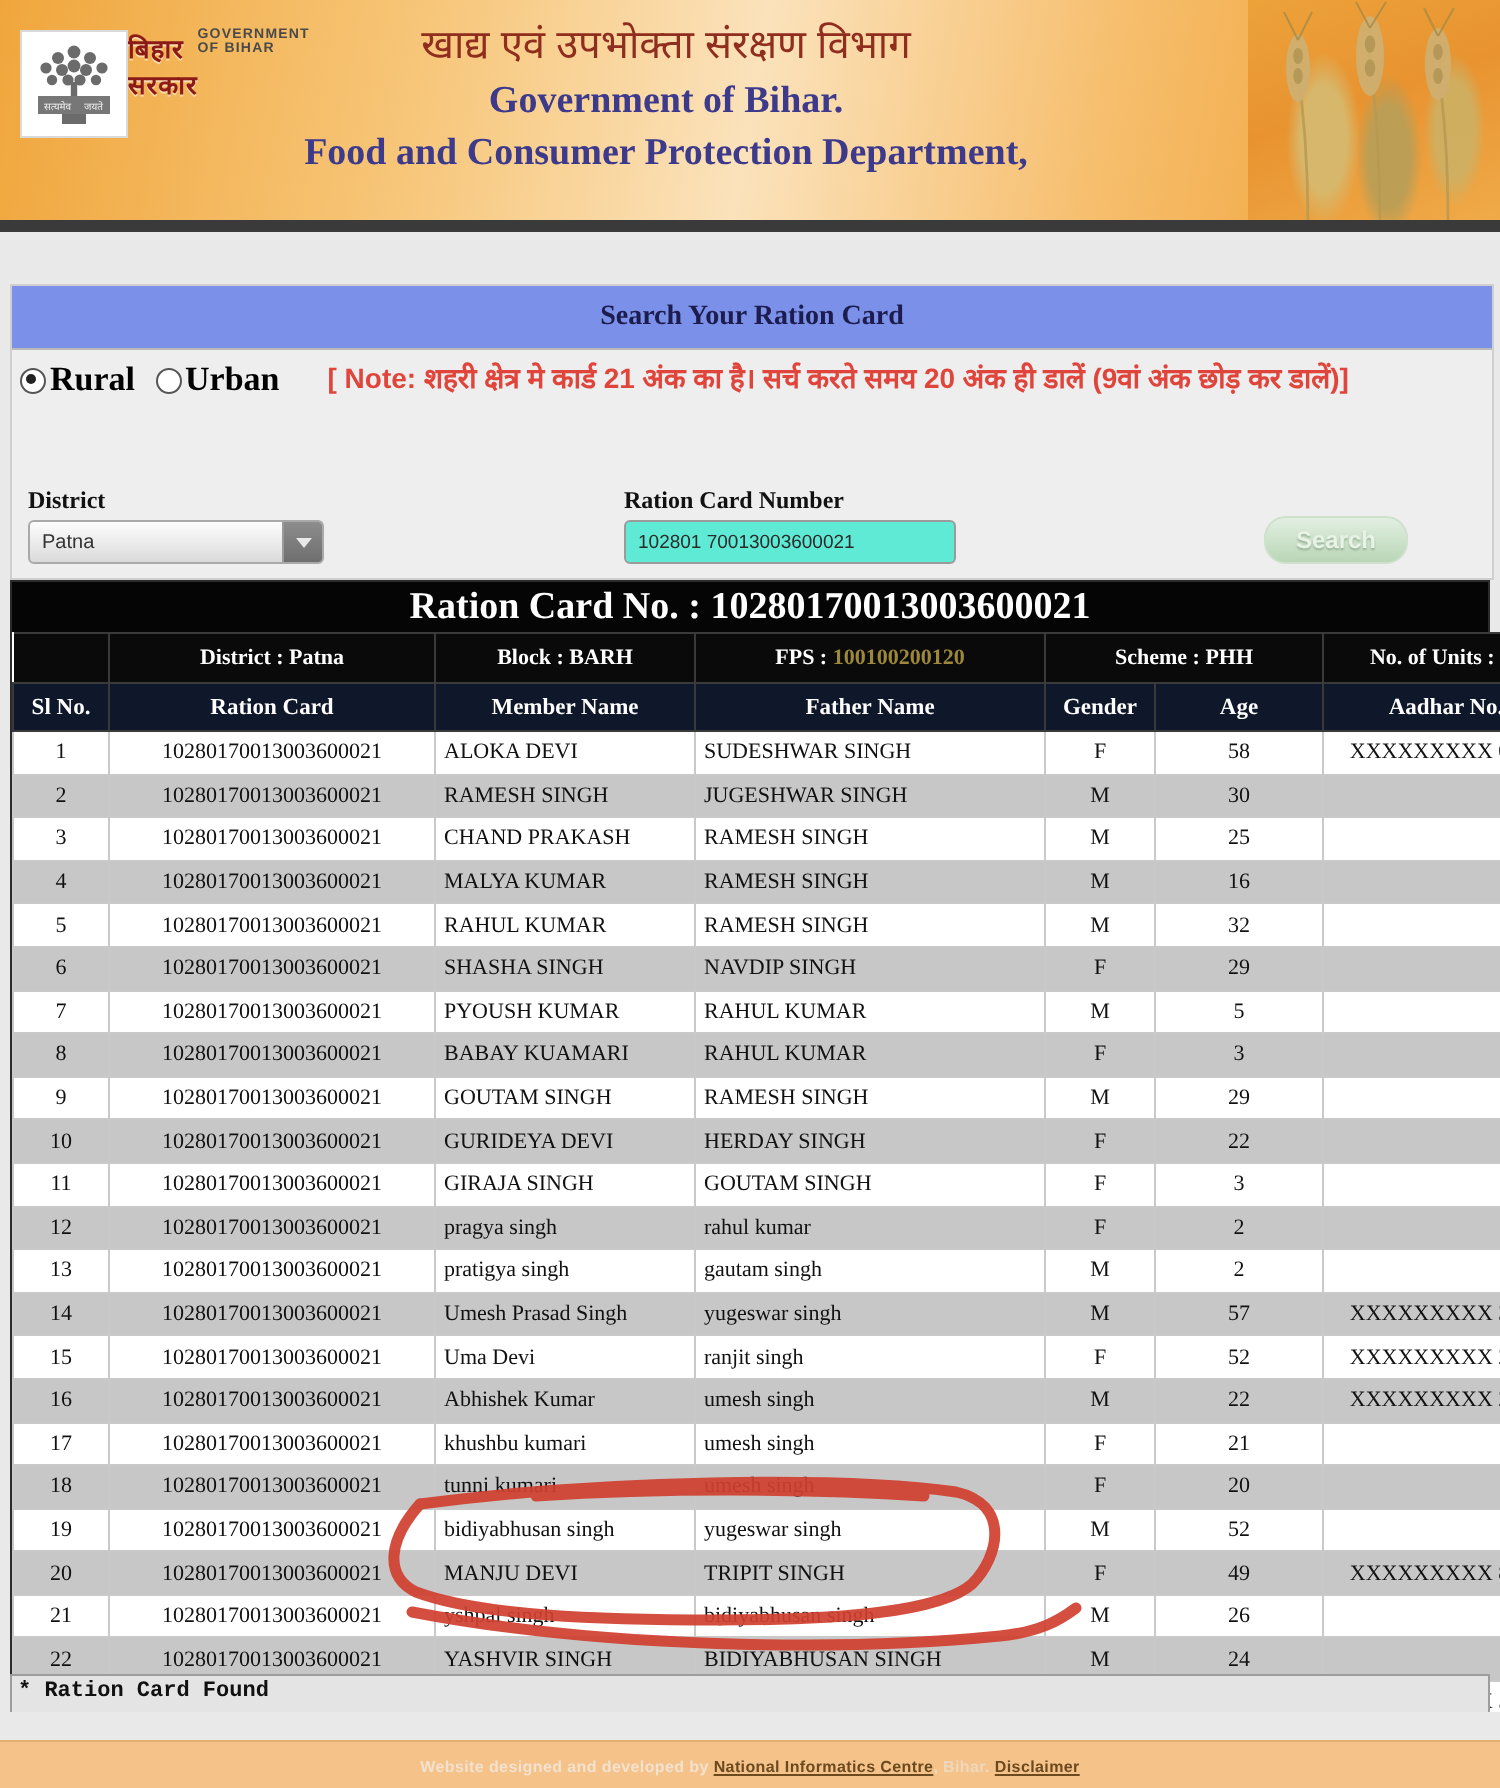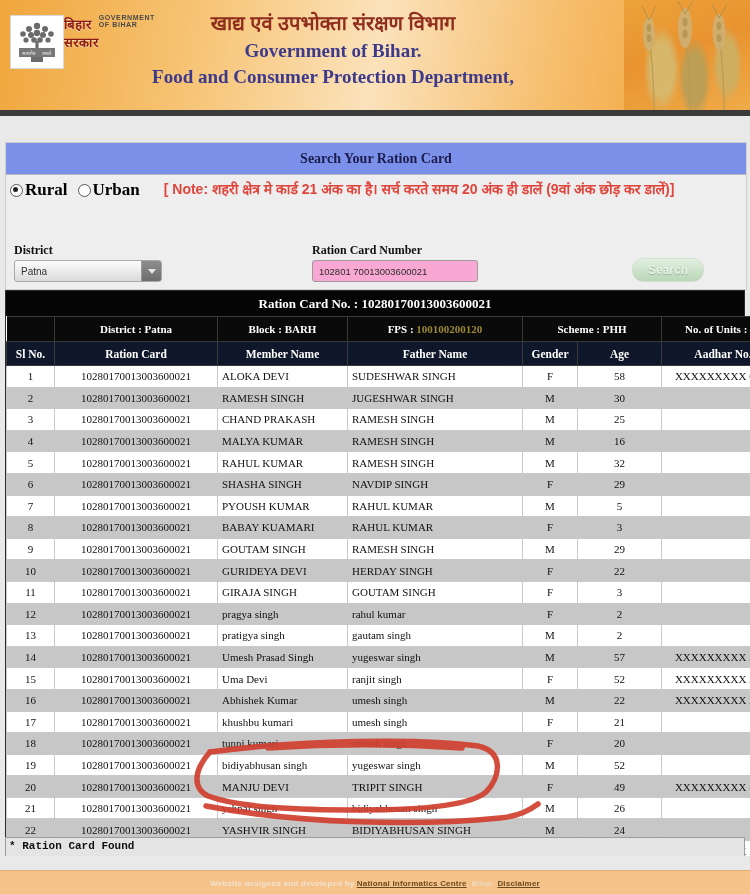--- a/index.html
+++ b/index.html
@@ -32,21 +32,21 @@
   }
   .emblem-en{
     font-family:"Liberation Sans","DejaVu Sans",sans-serif;
     font-weight:bold;font-size:7px;color:#4a4a4a;letter-spacing:.6px;margin-top:1px;
   }
   .banner-titles{
     position:absolute;left:118px;top:8px;width:430px;text-align:center;
   }
   .t-hi{
     font-family:"Liberation Sans","DejaVu Sans",sans-serif;
-    font-size:20px;font-weight:bold;color:#8f2d1e;line-height:30px;
+    font-size:20px;font-weight:normal;color:#8f2d1e;line-height:30px;
   }
   .t-en{
     font-family:"Liberation Serif","DejaVu Serif",serif;
     font-size:19px;font-weight:bold;color:#3d3a8c;line-height:26px;
   }
   .wheat{
     position:absolute;right:0;top:0;width:126px;height:112px;
     background:
       radial-gradient(ellipse 30px 70px at 30% 62%, rgba(214,185,110,.95) 0 38%, rgba(214,185,110,0) 62%),
       radial-gradient(ellipse 26px 64px at 56% 70%, rgba(186,158,86,.95) 0 40%, rgba(186,158,86,0) 64%),
@@ -114,41 +114,41 @@
     background:linear-gradient(#8d8d8d,#6e6e6e);
     border-left:1px solid #9a9a9a;border-radius:0 2px 2px 0;
     display:flex;align-items:center;justify-content:center;
   }
   .sel-arrow i{
     display:block;width:0;height:0;border-left:4px solid transparent;
     border-right:4px solid transparent;border-top:5px solid #e8e8e8;
   }
   .txtbox{
     position:absolute;left:300px;top:17px;width:166px;height:22px;
-    background:#f9a8d4;border:1px solid #9b9b9b;border-radius:3px;
+    background:#5eead4;border:1px solid #9b9b9b;border-radius:3px;
     font-family:"Liberation Sans","DejaVu Sans",sans-serif;
     font-size:9.5px;color:#2b2b2b;line-height:22px;padding-left:6px;
     box-sizing:border-box;
   }
   .searchbtn{
     position:absolute;left:620px;top:15px;width:70px;height:22px;
     background:linear-gradient(#e2efe1,#b9d6b6);
     border:1px solid #cfe0cd;border-radius:11px;
     color:#e8f2e7;font-family:"Liberation Sans","DejaVu Sans",sans-serif;
     font-size:12px;font-weight:bold;text-align:center;line-height:22px;
     text-shadow:0 1px 1px rgba(120,150,120,.6);
   }
   
   .result{
     position:absolute;left:5px;top:290px;width:740px;
     border:1px solid #2b2b2b;background:#fff;box-sizing:border-box;
   }
   .rc-title{
     height:25px;line-height:25px;text-align:center;background:#050505;color:#fff;
-    font-family:"Liberation Serif","DejaVu Serif",serif;font-size:13px;font-weight:bold;
+    font-family:"Liberation Serif","DejaVu Serif",serif;font-size:19px;font-weight:bold;
   }
   table{border-collapse:collapse;width:100%;table-layout:fixed;}
   .metarow td{
     background:#0a0a0a;color:#fff;height:22px;text-align:center;
     font-family:"Liberation Serif","DejaVu Serif",serif;
     font-size:11px;font-weight:bold;border:1px solid #3a3a3a;
   }
   .metarow td.blank{border-left:none;}
   .fps-num{color:#9c8838;font-weight:bold;}
   .hdrow td{

